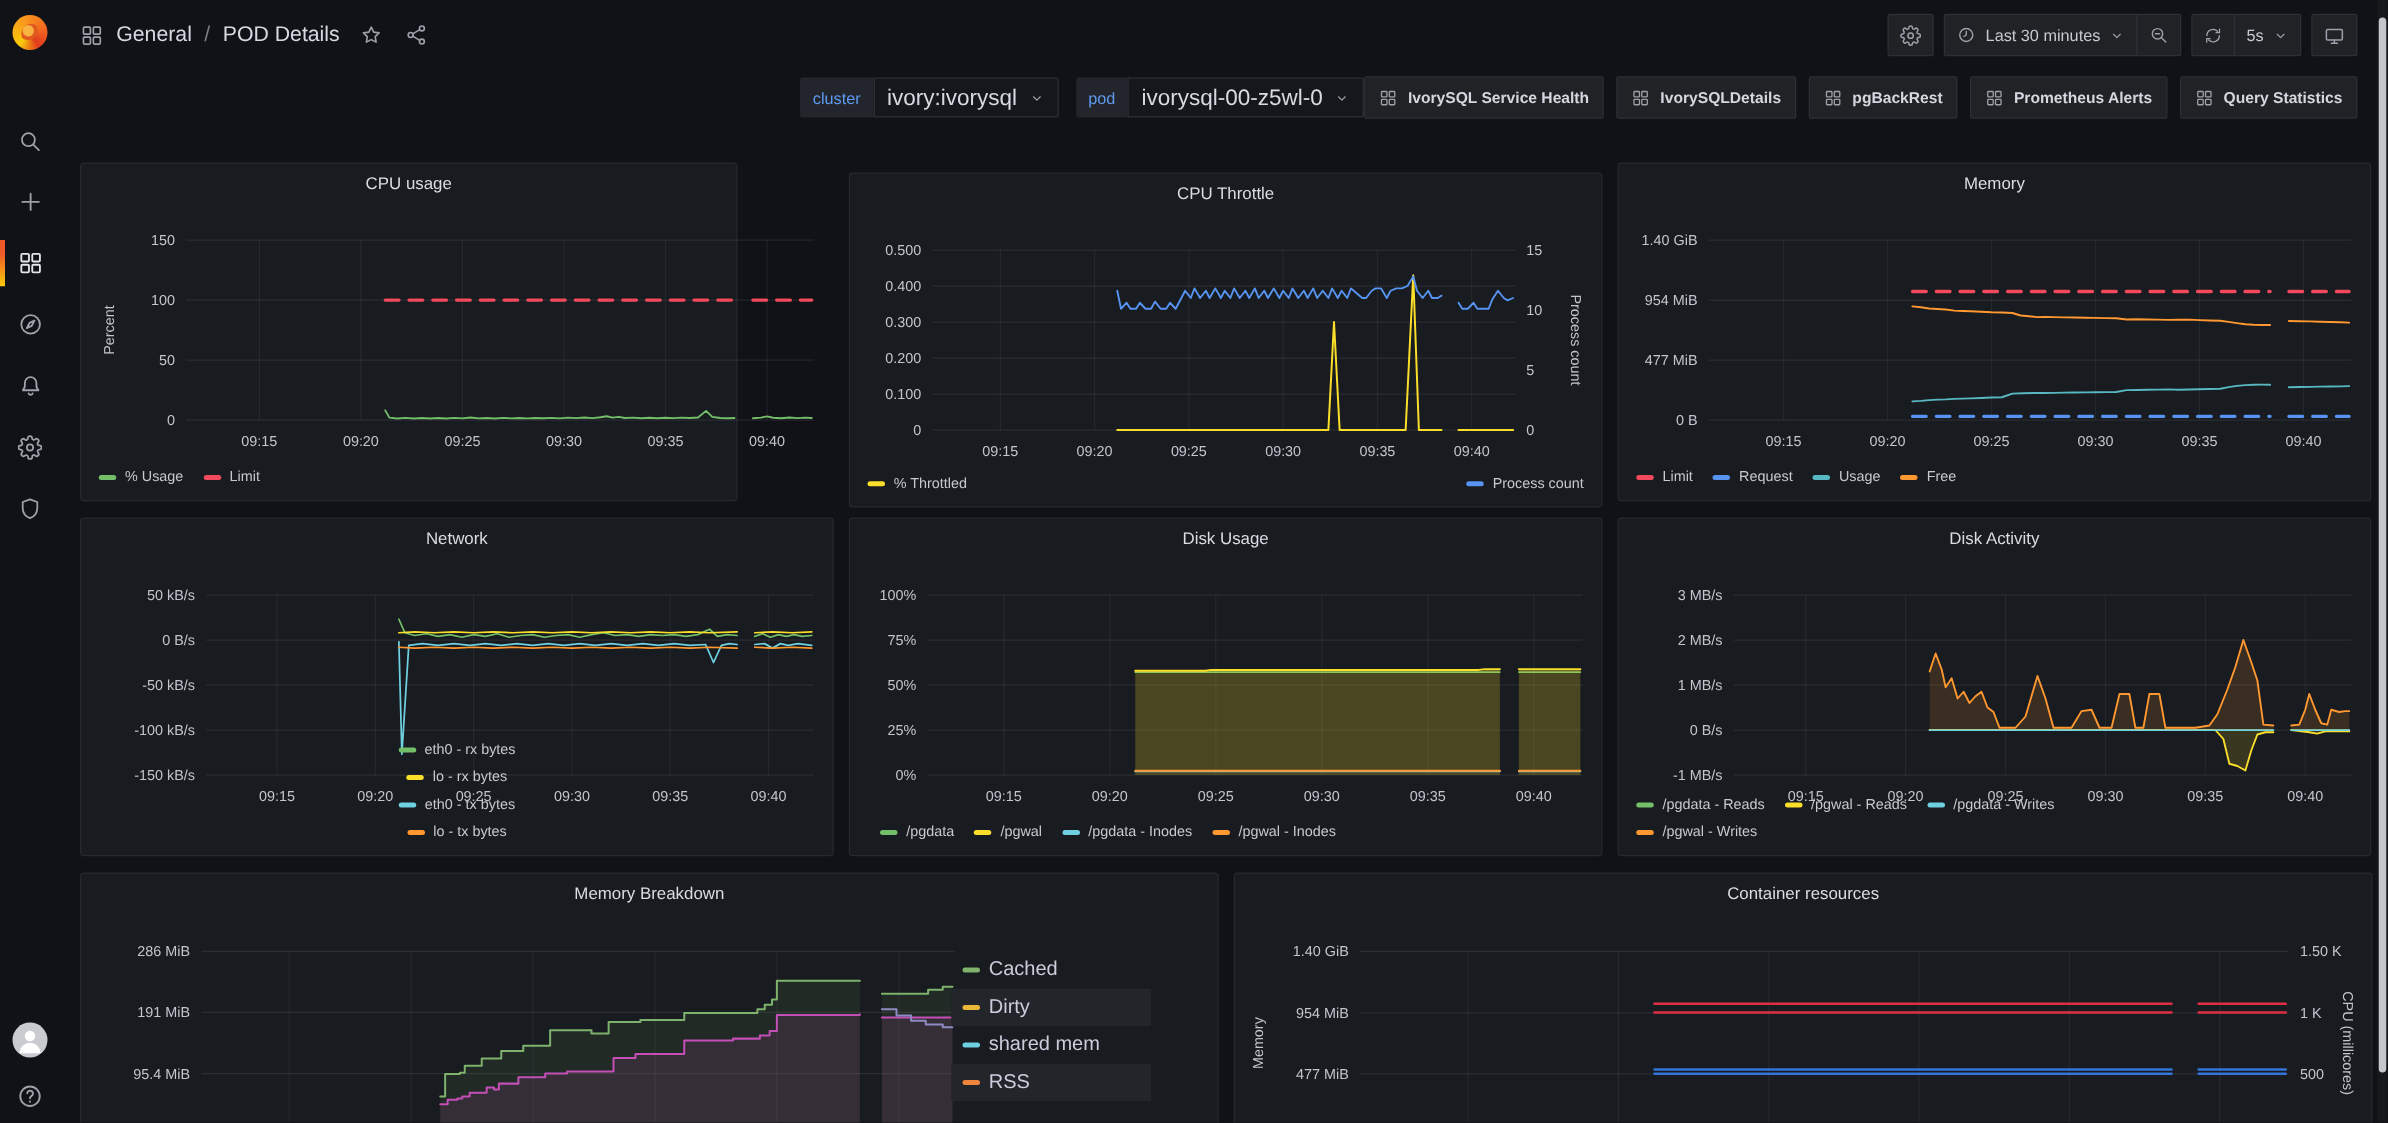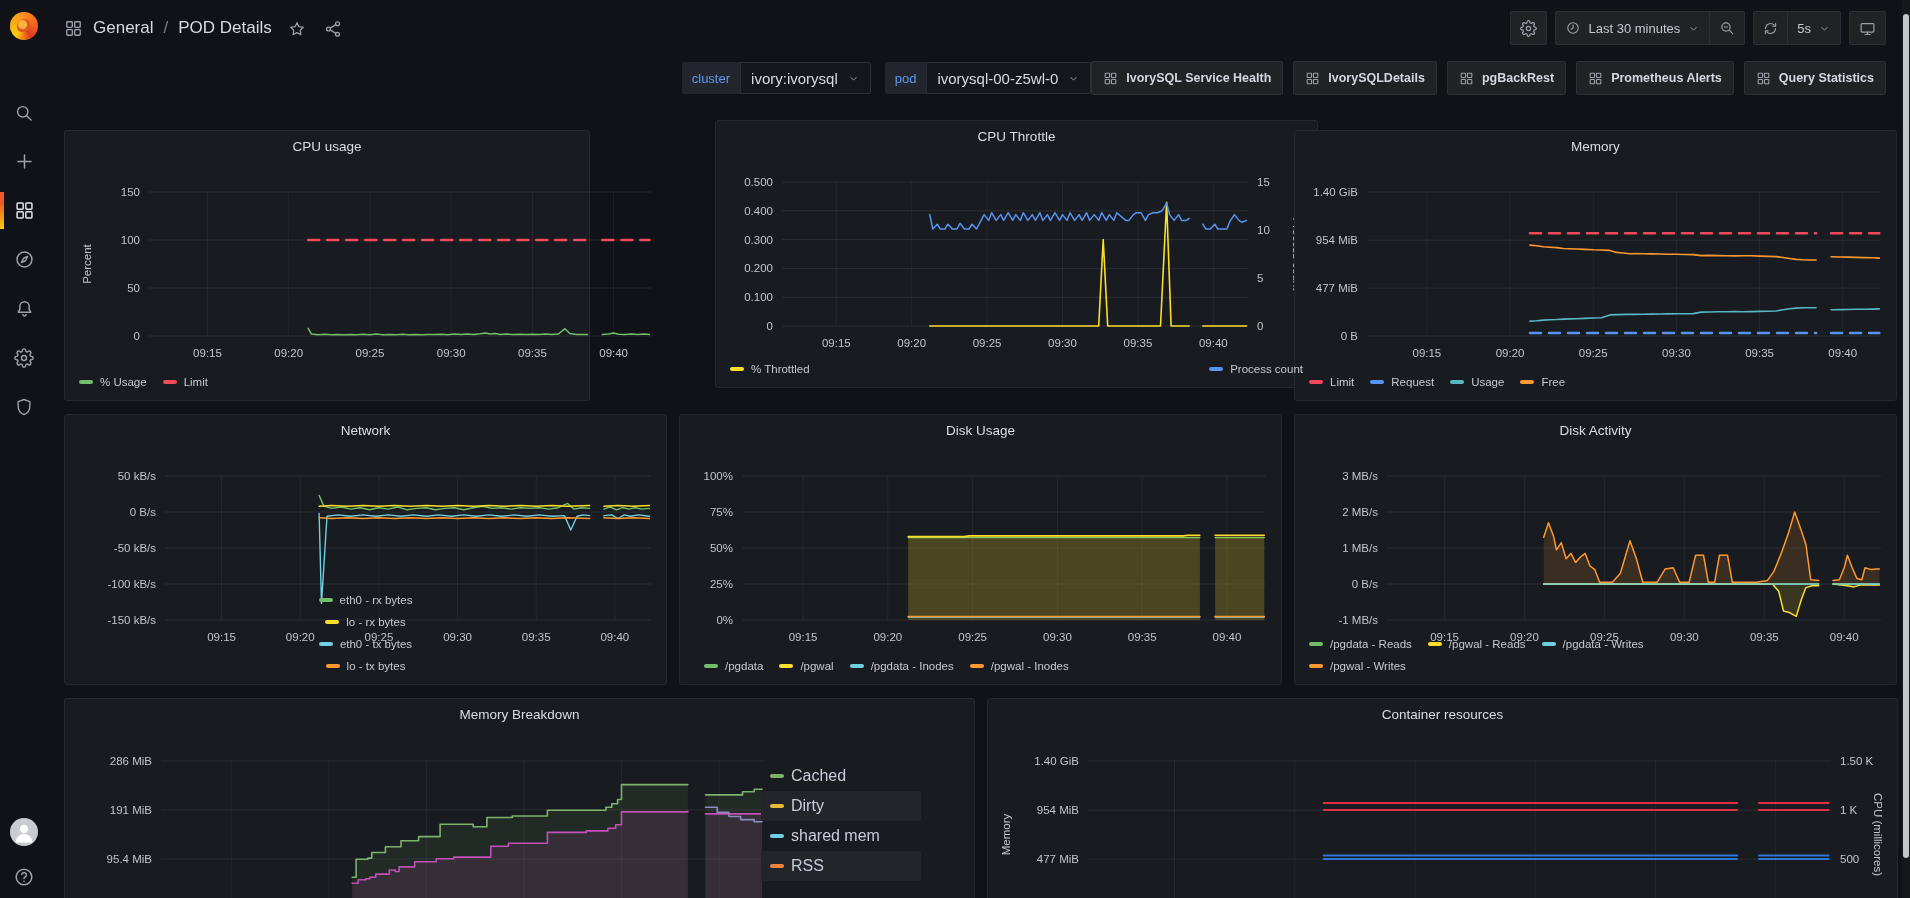--- a/index.html
+++ b/index.html
@@ -14,37 +14,37 @@
   .logo:after{content:"";position:absolute;left:7px;top:7px;width:16px;height:16px;border-radius:50%;
     background:radial-gradient(circle at 35% 35%,#F9B342 0 4px,#E05A1E 5px 7px,transparent 8px)}
   .sb-item{width:48px;height:49px;display:flex;align-items:center;justify-content:center;cursor:pointer;position:relative}
   .sb-item.active:before{content:"";position:absolute;left:0;top:6px;bottom:6px;width:4px;
     background:linear-gradient(180deg,#F05A28 30%,#FBCA0A 99%)}
   .sb-item.active .icon{stroke:#E3E4EA}
   .sb-bottom{position:absolute;left:0;bottom:10px;width:48px;display:flex;flex-direction:column;align-items:center;gap:20px}
   .avatar{width:28px;height:28px;border-radius:50%;background:#C9CBD1;display:flex;align-items:flex-end;justify-content:center;overflow:hidden;cursor:pointer}
   
   .topbar{position:absolute;left:48px;top:0;right:10px;height:56px;display:flex;align-items:center;justify-content:space-between;padding:0 14px 0 16px}
-  .crumbs{display:flex;align-items:flex-end;gap:10px}
+  .crumbs{display:flex;align-items:center;gap:10px}
   .crumb-text{font-size:17px;color:#D8D9E3;cursor:pointer}
   .crumb-sep{font-size:17px;color:#7B7E89}
   .crumb-page{font-size:17px;color:#D8D9E3;font-weight:500;cursor:pointer}
   .tb-right{display:flex;align-items:flex-end;gap:8px}
   .grp{display:flex}
   .tb-btn{height:32px;background:#202226;border:1px solid #2C2F36;border-radius:2px;color:#C7C8D1;
     display:flex;align-items:center;gap:7px;padding:0 9px;font-size:13px;cursor:pointer;white-space:nowrap}
   .grp .tb-btn{border-radius:0;margin-left:-1px}
   .grp .tb-btn:first-child{border-radius:2px 0 0 2px;margin-left:0}
   .grp .tb-btn:last-child{border-radius:0 2px 2px 0}
   
   .subbar{position:absolute;left:48px;top:56px;right:10px;height:44px;display:flex;align-items:center;justify-content:flex-end;padding:0 14px 0 16px}
   .vars{display:flex;align-items:center;gap:14px}
   .chip{display:flex;height:32px}
   .chip-label{background:#22252B;color:#5E9BF0;font-size:13px;display:flex;align-items:center;padding:0 10px;border-radius:2px 0 0 2px}
-  .chip-value{border:1px solid #2C2F36;background:#16171C;color:#D8D9E2;font-size:15px;display:flex;align-items:center;gap:9px;padding:0 10px;border-radius:0 2px 2px 0;cursor:pointer}
+  .chip-value{border:1px solid #2C2F36;background:#16171C;color:#D8D9E2;font-size:18px;display:flex;align-items:center;gap:9px;padding:0 10px;border-radius:0 2px 2px 0;cursor:pointer}
   .links{display:flex;align-items:center;gap:10px}
   .dash-link{height:32px;display:flex;align-items:center;gap:8px;padding:0 11px;background:#202226;border:1px solid #2C2F36;border-radius:2px;font-size:12.5px;font-weight:700;color:#D5D6E0;cursor:pointer;white-space:nowrap}
   
   #dash{position:absolute;inset:0}
   .panel{position:absolute;background:#181B1F;border:1px solid #25282E;border-radius:3px;box-sizing:border-box}
   .panel-title{position:absolute;top:8px;left:0;right:0;text-align:center;font-size:13.5px;font-weight:500;color:#DBDCE5;cursor:pointer;z-index:2}
   .chart{position:absolute;left:0;top:0}
   .legend{position:absolute;display:flex;flex-wrap:wrap;column-gap:16px;row-gap:2px;font-size:11.5px;color:#C7C8D1;align-items:center;line-height:20px;z-index:2}
   .legend-item{display:flex;align-items:center;gap:7px;cursor:pointer;white-space:nowrap}
   .swatch{width:14px;height:4px;border-radius:2px;flex:0 0 auto}
@@ -339,21 +339,21 @@
         <div class="legend-item">
           <span class="swatch" style="background: rgb(115, 191, 105);"></span>
           <span>% Usage</span>
         </div>
         <div class="legend-item">
           <span class="swatch" style="background: rgb(242, 73, 92);"></span>
           <span>Limit</span>
         </div>
       </div>
     </div>
-    <div class="panel" style="left: 679px; top: 120px; width: 603px; height: 268px; margin-left: 36px;">
+    <div class="panel" style="left: 679px; top: 138px; width: 603px; height: 268px;">
       <div class="panel-title">CPU Throttle</div>
       <svg width="603" height="271" class="chart">
         <defs>
           <clipPath id="clip1">
             <rect x="65" y="47" width="470" height="160"></rect>
           </clipPath>
         </defs>
         <line x1="120.29126213592232" y1="61" x2="120.29126213592232" y2="205" stroke="rgba(204,204,220,0.07)" stroke-width="1"></line>
         <text x="120.29126213592232" y="226" text-anchor="middle" font-size="11.5" fill="#C3C4CE">09:15</text>
         <line x1="195.69579288025892" y1="61" x2="195.69579288025892" y2="205" stroke="rgba(204,204,220,0.07)" stroke-width="1"></line>

